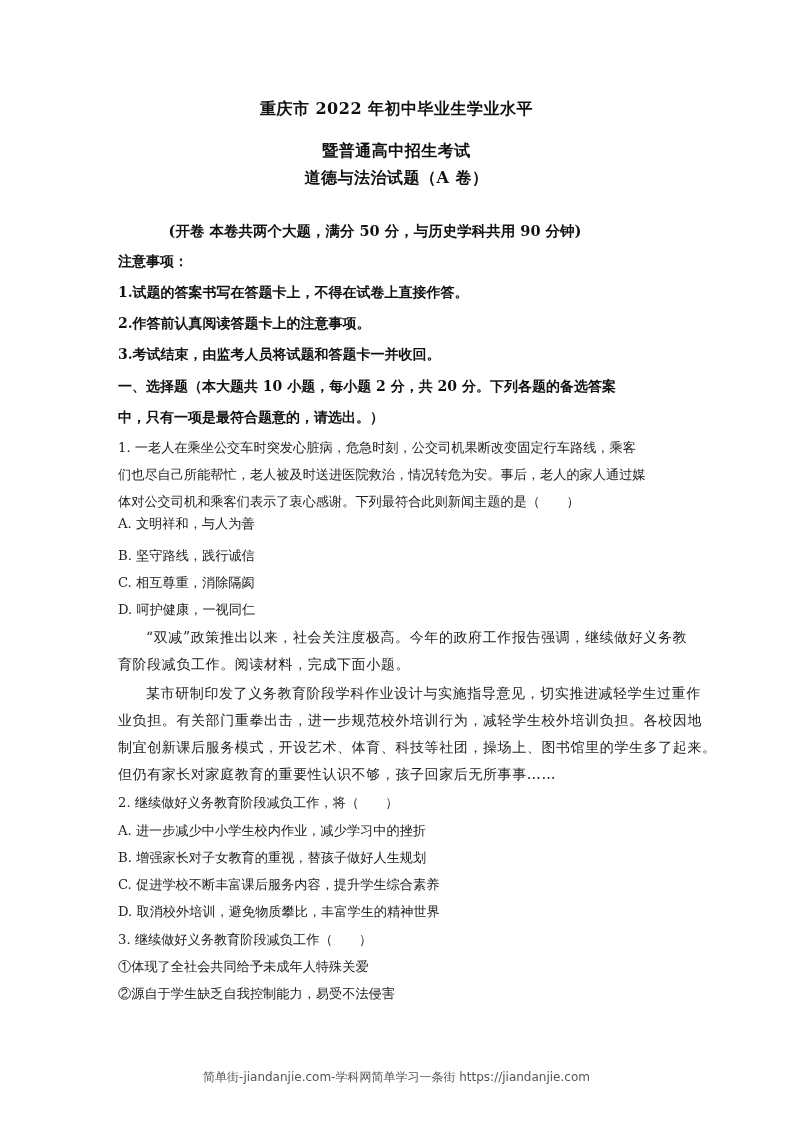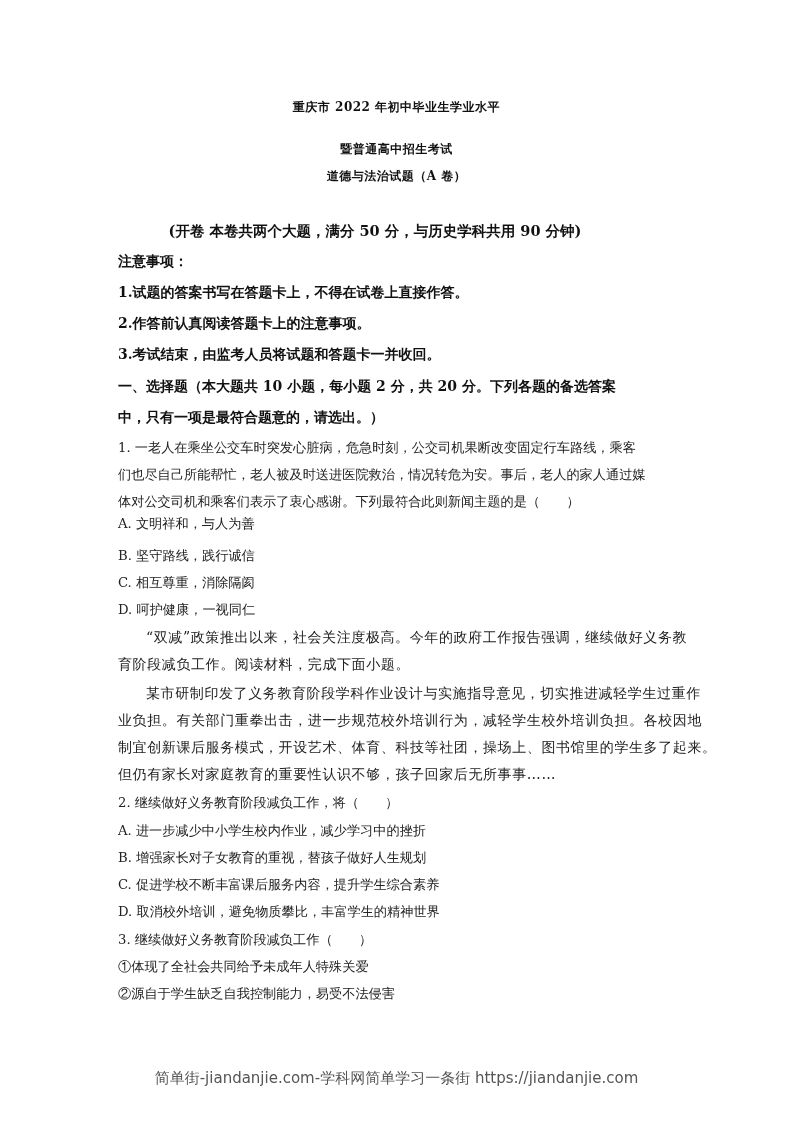--- a/index.html
+++ b/index.html
@@ -1,28 +1,28 @@
 <!DOCTYPE html>
 <html><head>
   <meta charset="utf-8">
   <style>
     html, body { margin: 0; padding: 0; background: #ffffff; }
     body { width: 793px; height: 1122px; position: relative; overflow: hidden;
            font-family: "DejaVu Serif", "Liberation Serif", serif; color: #111; }
     .page { position: absolute; left: 0; top: 0; width: 793px; height: 1122px; }
     .title { position: absolute; left: 0; width: 793px; text-align: center; font-weight: bold;
-             font-size: 12px; letter-spacing: 0.5px; }
+             font-size: 16px; letter-spacing: 0.5px; }
     .subtitle { position: absolute; left: 0; width: 750px; text-align: center; font-weight: bold; font-size: 14.5px; }
     .line { position: absolute; left: 118px; width: 560px; white-space: nowrap; }
     .bold { font-weight: bold; font-size: 14px; }
     .body { font-size: 13.2px; color: #222; }
     .kai { font-size: 14px; color: #222; letter-spacing: 0.6px; }
     .indent { left: 146px; }
     .footer { position: absolute; left: 0; width: 793px; top: 1069px; text-align: center;
-              font-family: "DejaVu Sans", "Liberation Sans", sans-serif; font-size: 15px; color: #555; }
+              font-family: "DejaVu Sans", "Liberation Sans", sans-serif; font-size: 12px; color: #555; }
   </style>
 </head>
 <body>
 
 <div class="page">
   <div class="title" style="top:99px;">重庆市 2022 年初中毕业生学业水平</div>
   <div class="title" style="top:141px;">暨普通高中招生考试</div>
   <div class="title" style="top:168px;">道德与法治试题（A 卷）</div>
   <div class="subtitle" style="top:222px;">(开卷 本卷共两个大题，满分 50 分，与历史学科共用 90 分钟)</div>
 

